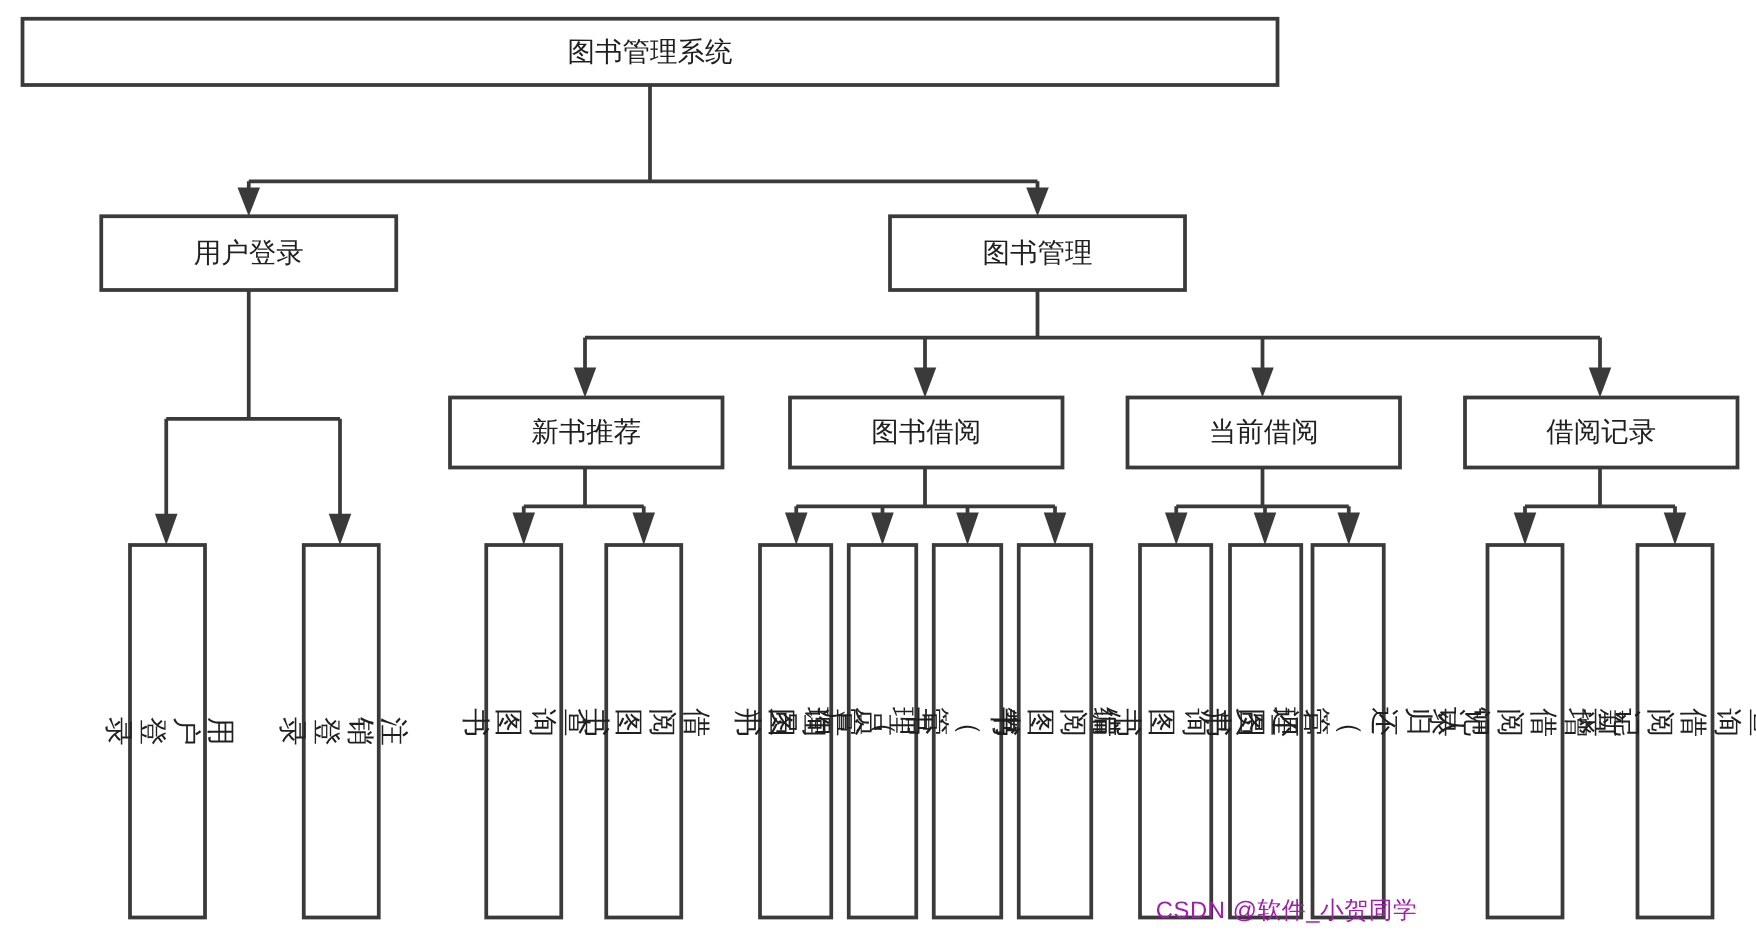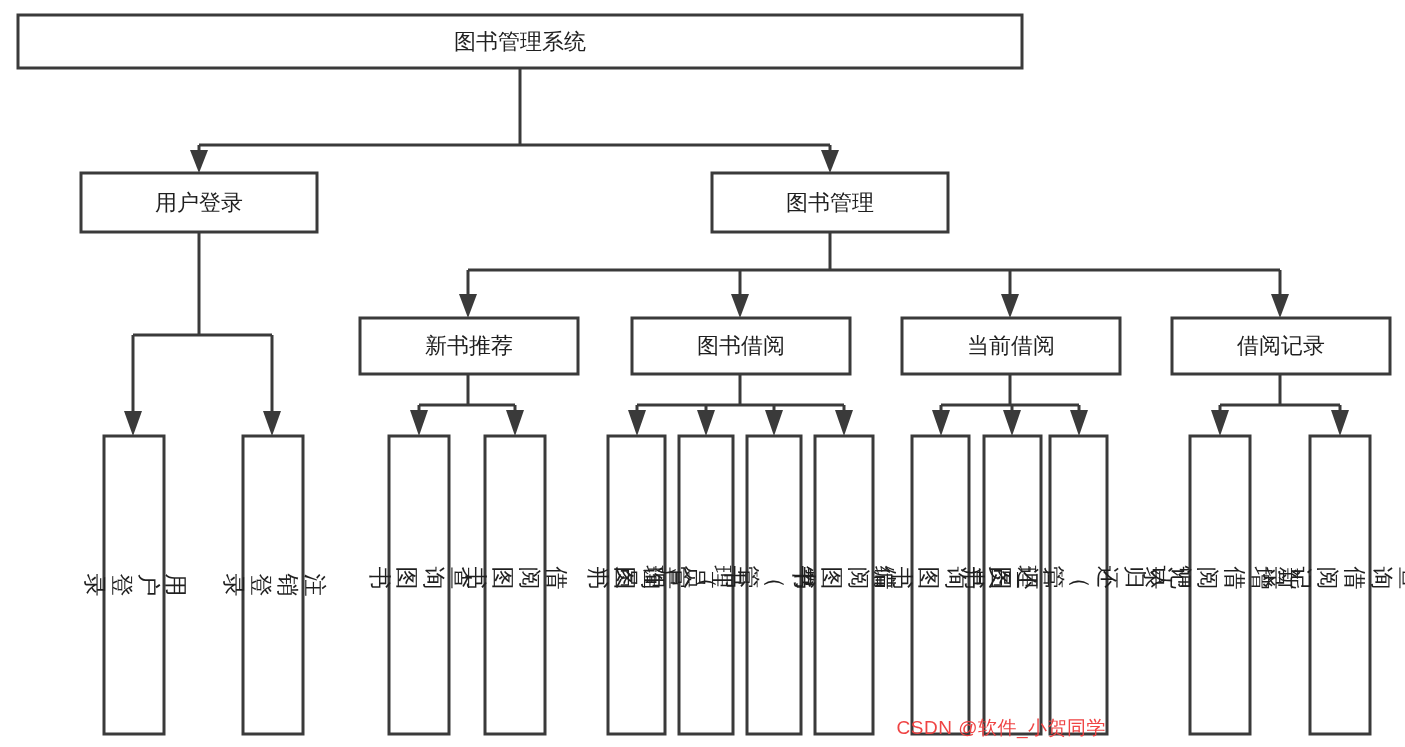--- a/index.html
+++ b/index.html
@@ -11,20 +11,21 @@
     width: 1405px;
     height: 747px;
     font-family: "Liberation Sans", "DejaVu Sans", sans-serif;
     overflow: hidden;
     position: relative;
   }
   #diagram-root {
     position: relative;
     width: 1114px;
     height: 747px;
+    padding-left: 28px;
   }
   svg#flowchart {
     position: absolute;
     top: 0;
     left: 0;
     width: 1405px;
     height: 747px;
     display: block;
   }
   .node-box {
@@ -54,21 +55,21 @@
     font-family: "Liberation Sans", "DejaVu Sans", sans-serif;
     font-size: 23px;
     text-anchor: middle;
   }
   .watermark {
     position: absolute;
     right: 8px;
     bottom: 6px;
     font-family: "Liberation Sans", "DejaVu Sans", sans-serif;
     font-size: 19px;
-    color: #ef4444;
+    color: #a21caf;
     white-space: nowrap;
     letter-spacing: 0.5px;
     pointer-events: none;
   }
 </style>
 </head>
 <body>
 
 <div id="diagram-root">
 

